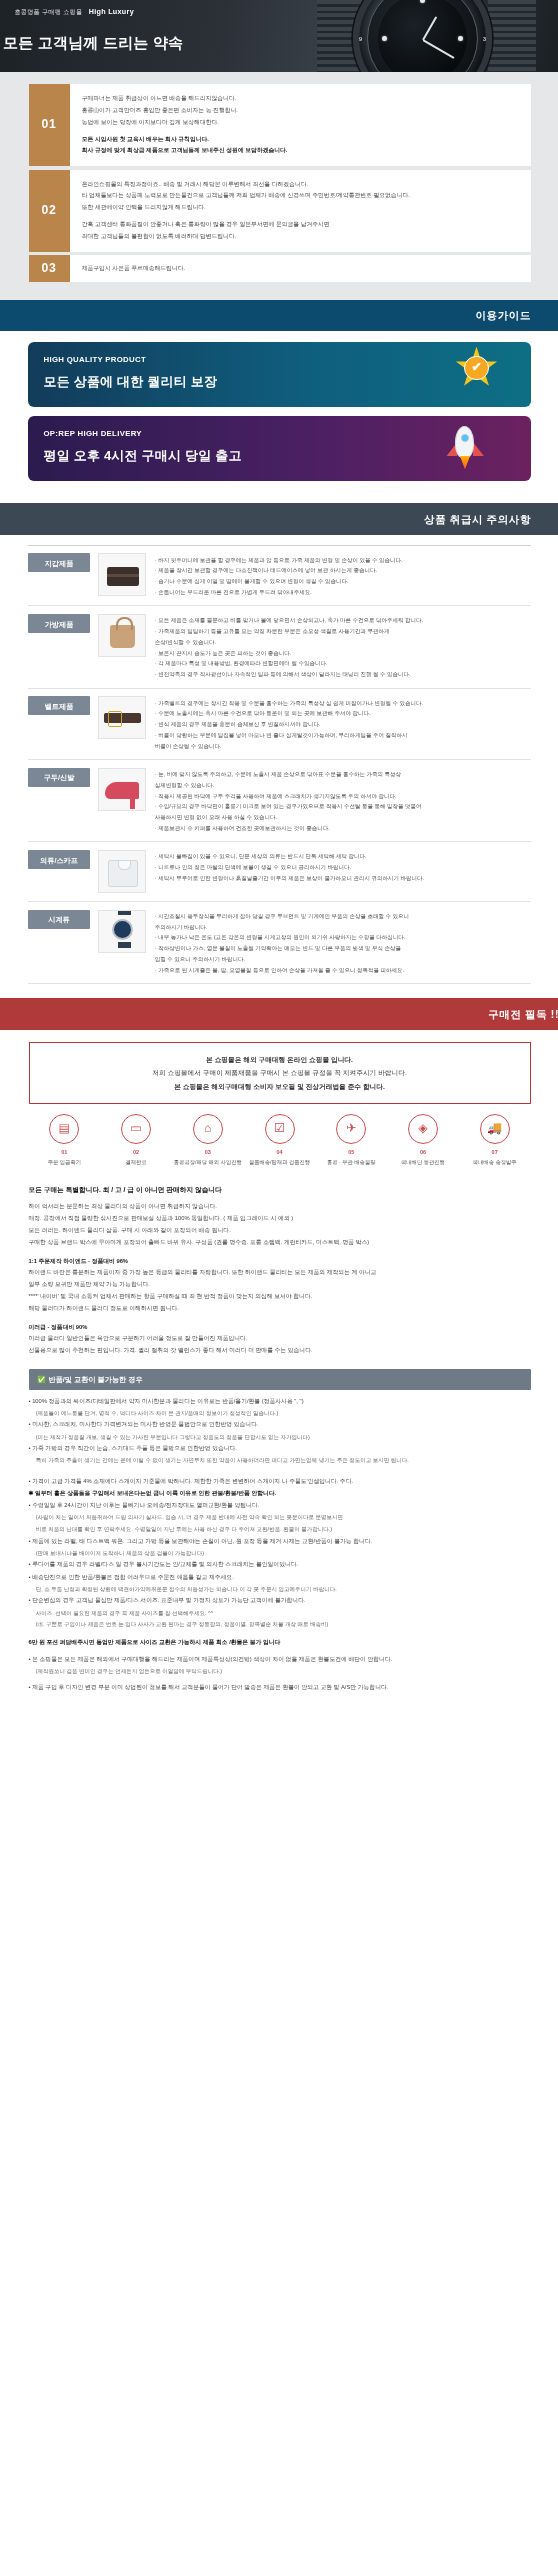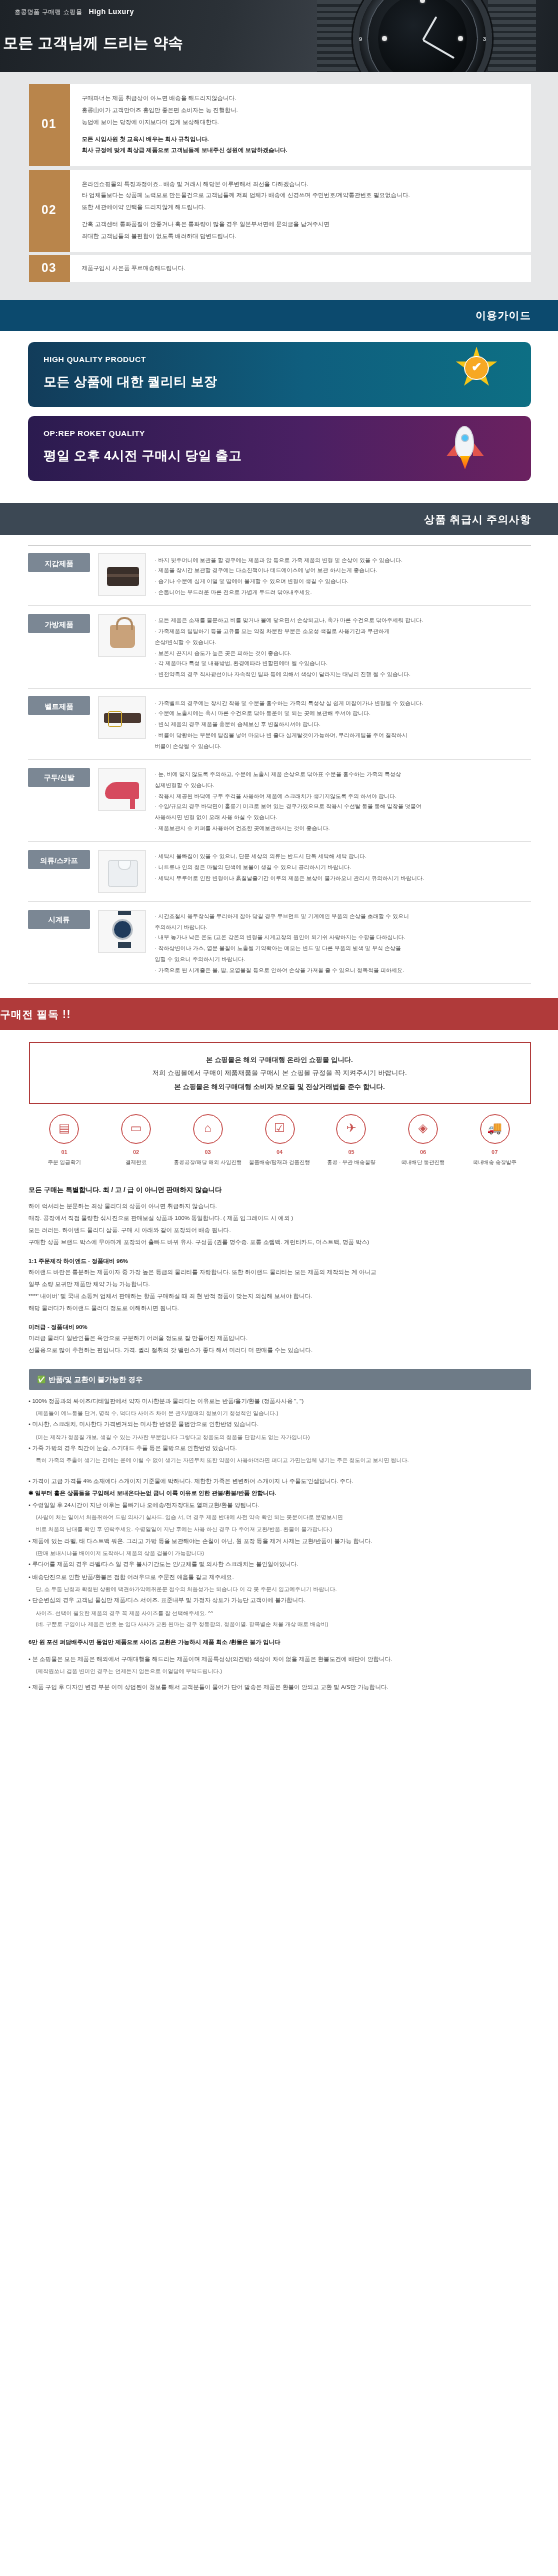--- a/index.html
+++ b/index.html
@@ -273,21 +273,21 @@
     <div class="gbanner one">
       <div class="gb-en">HIGH QUALITY PRODUCT</div>
       <div class="gb-ko">모든 상품에 대한 퀄리티 보장</div>
       <div class="medal">
         <div class="star"></div>
         <div class="circle">✔</div>
       </div>
     </div>
 
     <div class="gbanner two">
-      <div class="gb-en">OP:REP ROKET QUALITY</div>
+      <div class="gb-en">OP:REP HIGH DELIVERY</div>
       <div class="gb-ko">평일 오후 4시전 구매시 당일 출고</div>
       <div class="rocket">
         <div class="finl"></div>
         <div class="finr"></div>
         <div class="body"></div>
         <div class="win"></div>
         <div class="flame"></div>
       </div>
     </div>
 
@@ -375,21 +375,21 @@
         <p>  주의하시기 바랍니다.</p>
         <p>· 내부 농가나 낙은 온도 (고온 강온의 변형을 시계고장의 원인이 되기쉬 사랑하지는 수항을 다하십니다.</p>
         <p>· 착하상변이나 가스, 염분 물질이 노출될 기약확아는 메모는 변드 및 다른 부품의 빛색 및 부식 손상을</p>
         <p>  입힐 수 있으니 주의하시기 바랍니다.</p>
         <p>· 가죽으로 된 시계줄은 물, 땀, 오염물질 등으로 인하여 손상을 가져올 줄 수 있으니 정독적을 피하세요.</p>
       </div>
     </div>
 
   </div>
 
-  <div class="sbar red" style="text-align:left;padding-right:0;">구매전 필독  !!</div>
+  <div class="sbar red" style="text-align:right;padding-right:0;">구매전 필독  !!</div>
   <div class="notice">
     <div class="notice-box">
       <div class="b">본 쇼핑몰은 해외 구매대행 온라인 쇼핑몰 입니다.</div>
       <div>저희 쇼핑몰에서 구매이 제품재품을 구매시 본 쇼핑몰 규정을 꼭 지켜주시기 바랍니다.</div>
       <div class="b">본 쇼핑몰은 해외구매대행  소비자 보오필 및 전상거래법을 준수 합니다.</div>
     </div>
 
     <div class="steps">
       <div class="step">
         <div class="ic">▤</div>

